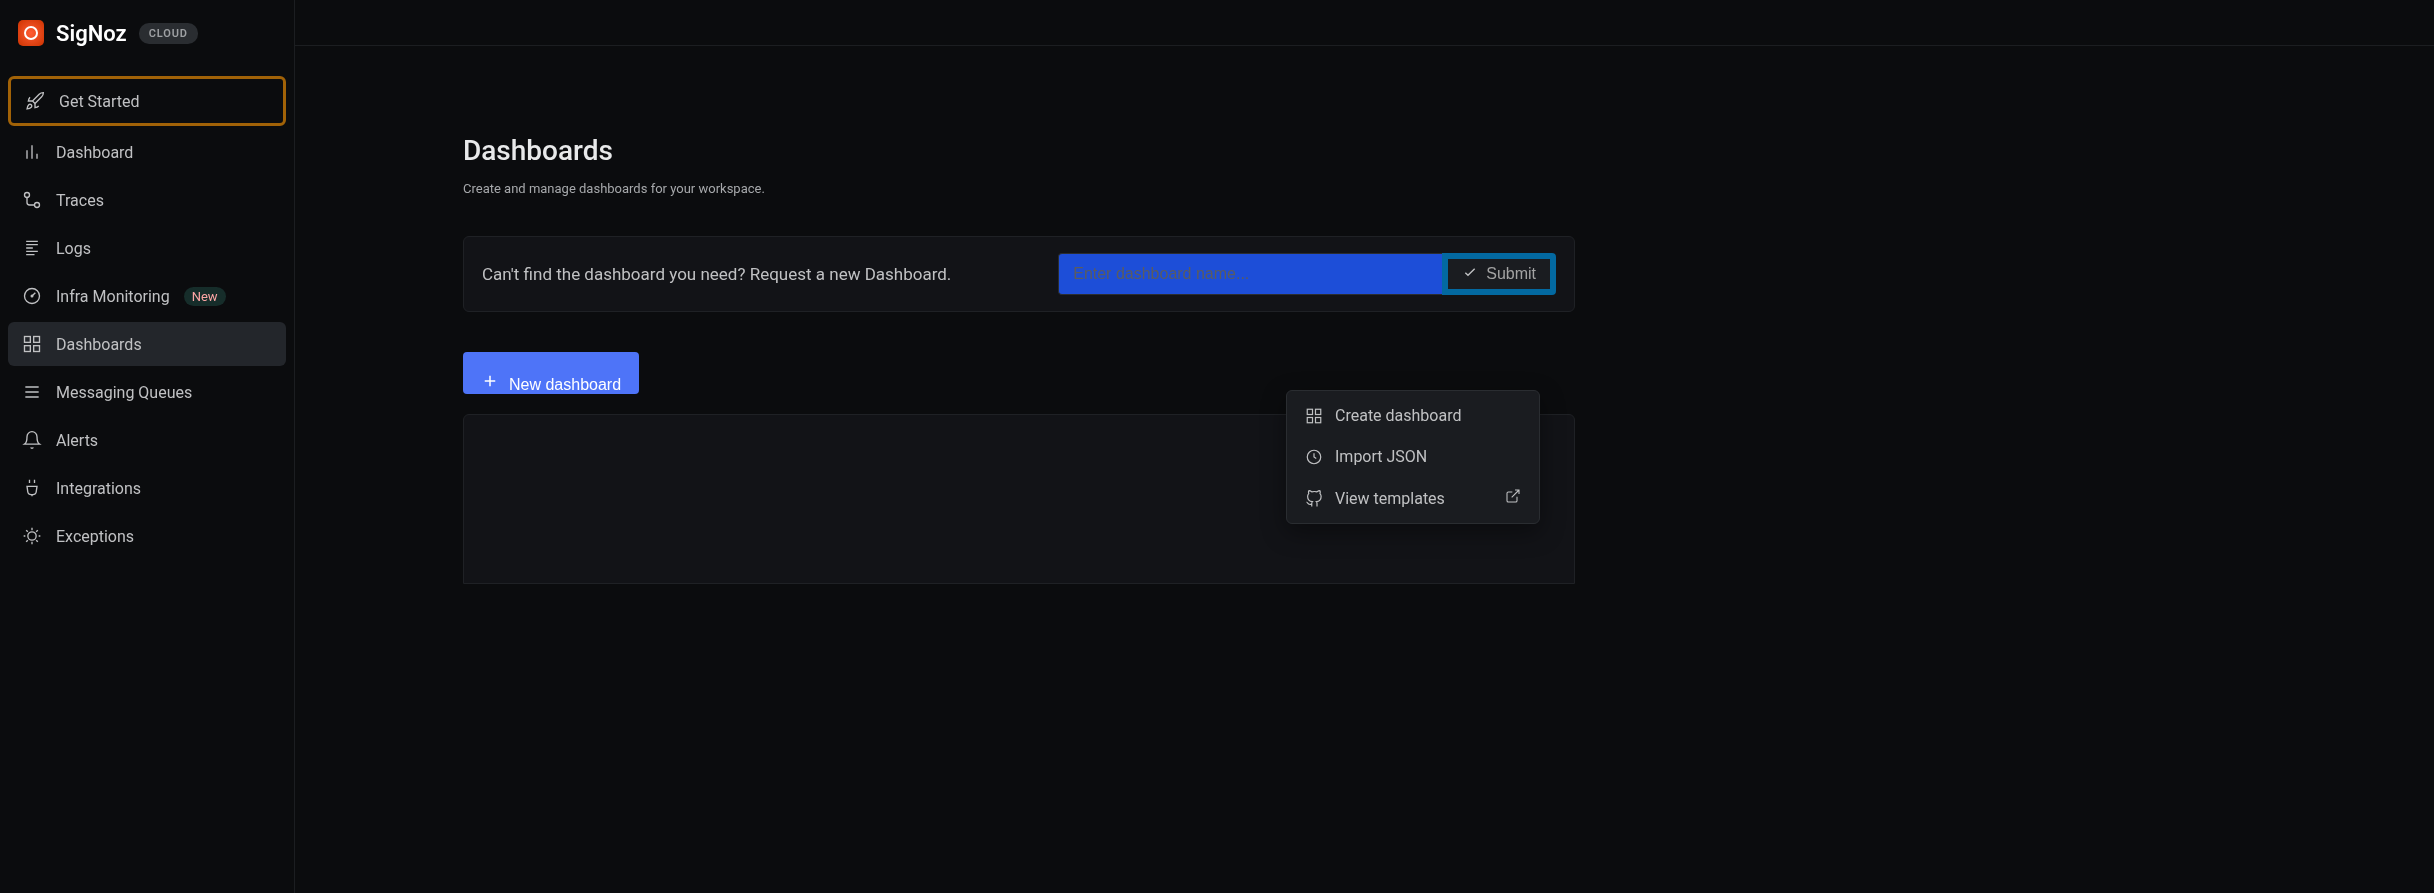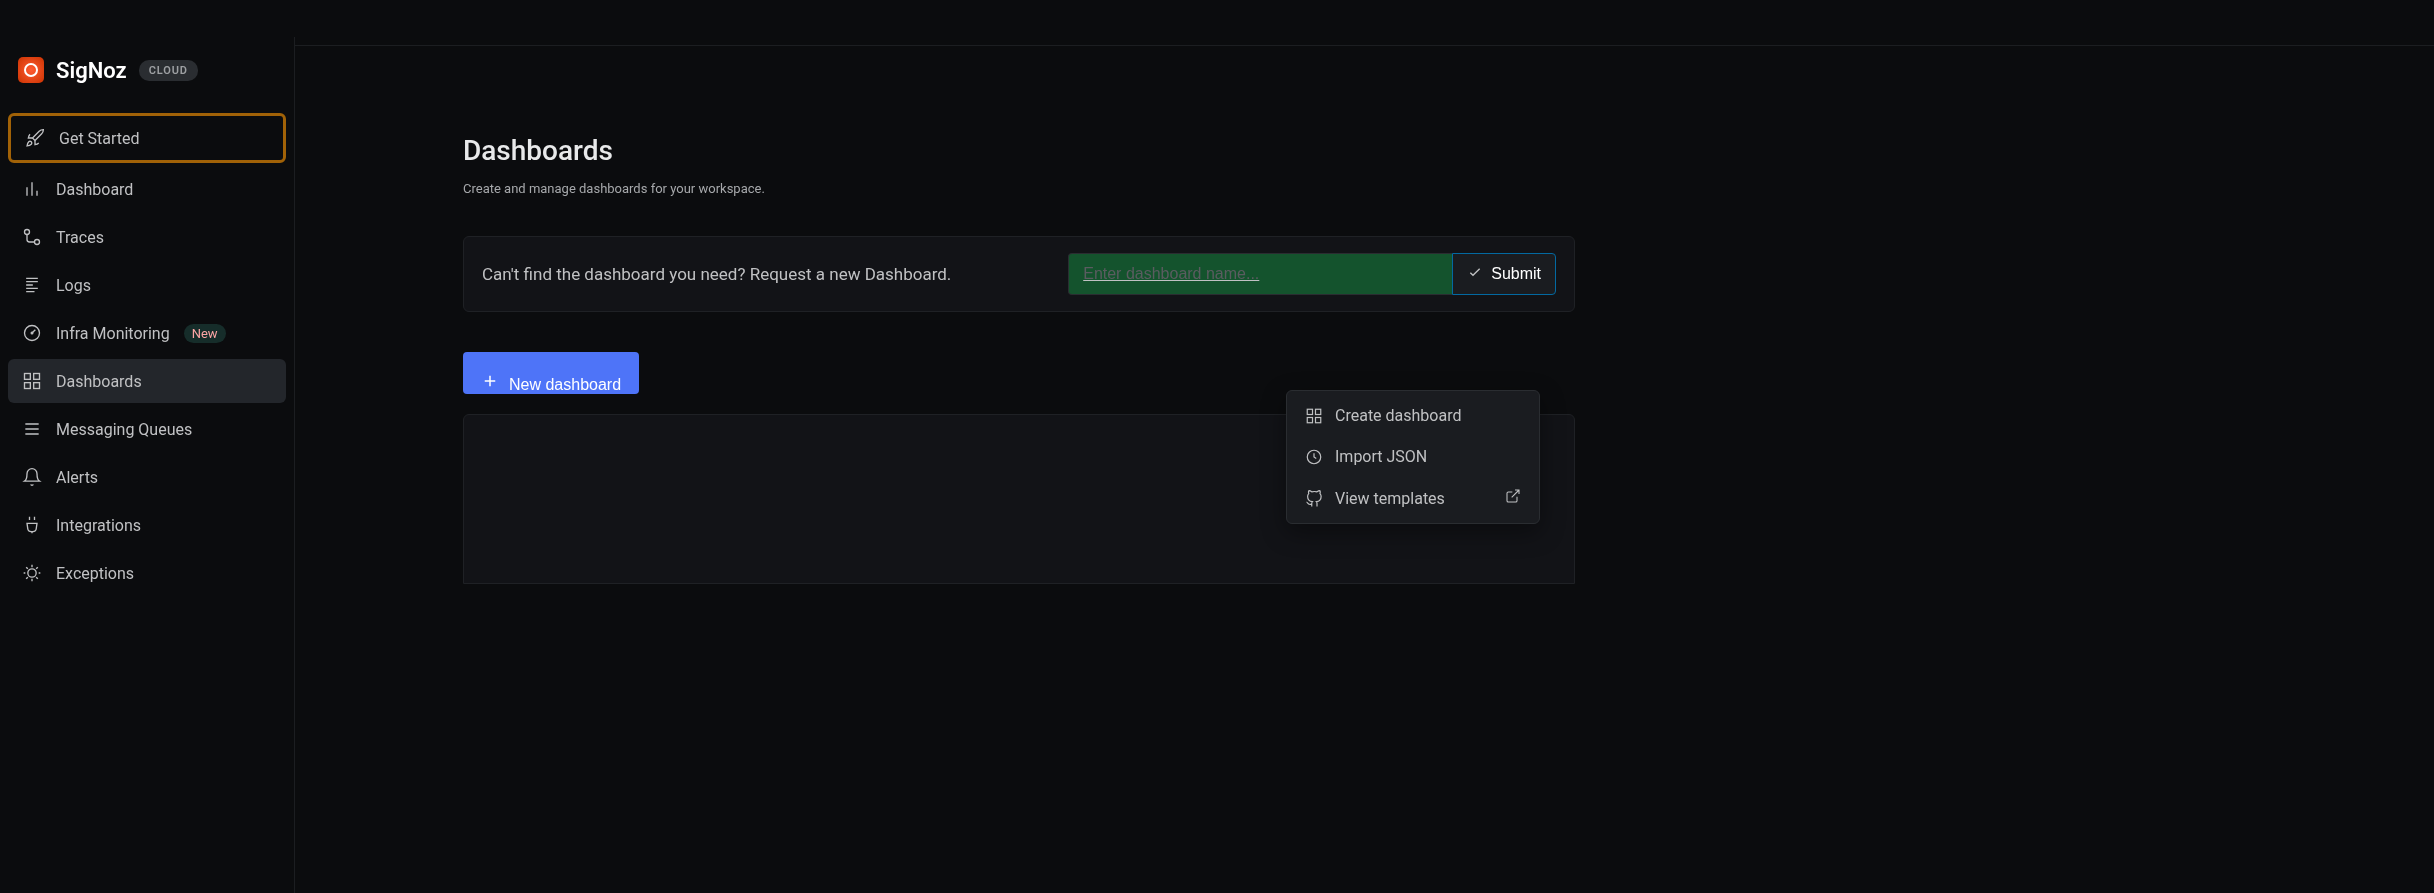--- a/index.html
+++ b/index.html
@@ -24,21 +24,20 @@
     }
     
     .sidebar {
       width: 295px;
       background: #0b0c0e;
       border-right: 1px solid #1c1e21;
       padding: 12px 8px;
       display: flex;
       flex-direction: column;
       gap: 4px;
-      margin-top: 37px;
     }
     
     .sidebar-header {
       display: flex;
       align-items: center;
       gap: 12px;
       padding: 8px 10px;
       margin-bottom: 18px;
     }
     
@@ -170,46 +169,45 @@
     
     .request-input-group {
       display: flex;
       align-items: center;
       flex: 0 0 auto;
     }
     
     .dashboard-name-input {
       width: 384px;
       height: 42px;
-      background: #14532d;
+      background: #1d4ed8;
       border: 1px solid #2a2d31;
       border-right: none;
       border-radius: 4px 0 0 4px;
       padding: 0 14px;
       color: #c0c1c3;
       font-size: 16px;
       outline: none;
-      text-decoration: underline;
     }
     
     .dashboard-name-input::placeholder {
       color: #5a5c60;
     }
     
     .submit-button {
       height: 42px;
       background: #1a1c20;
-      border: 1px solid #0369a1;
+      border: 6px solid #0369a1;
       border-radius: 0 4px 4px 0;
       padding: 0 14px;
       display: flex;
       align-items: center;
       gap: 8px;
       cursor: pointer;
-      color: #ffffff;
+      color: #a3a3a3;
       font-size: 16px;
     }
     
     .submit-button svg {
       width: 16px;
       height: 16px;
       stroke: #c0c1c3;
       stroke-width: 2;
       fill: none;
     }

